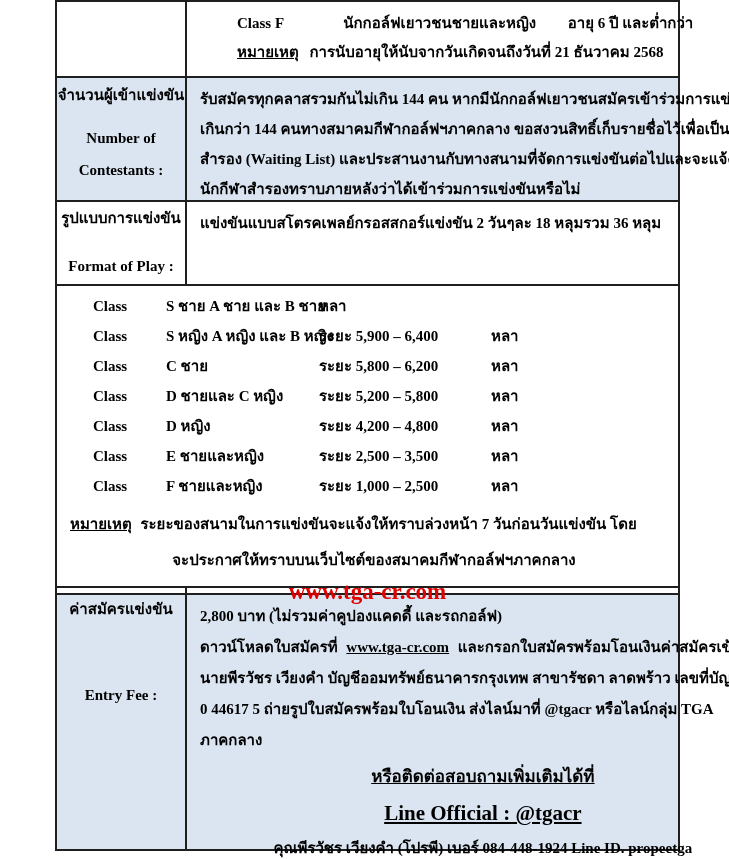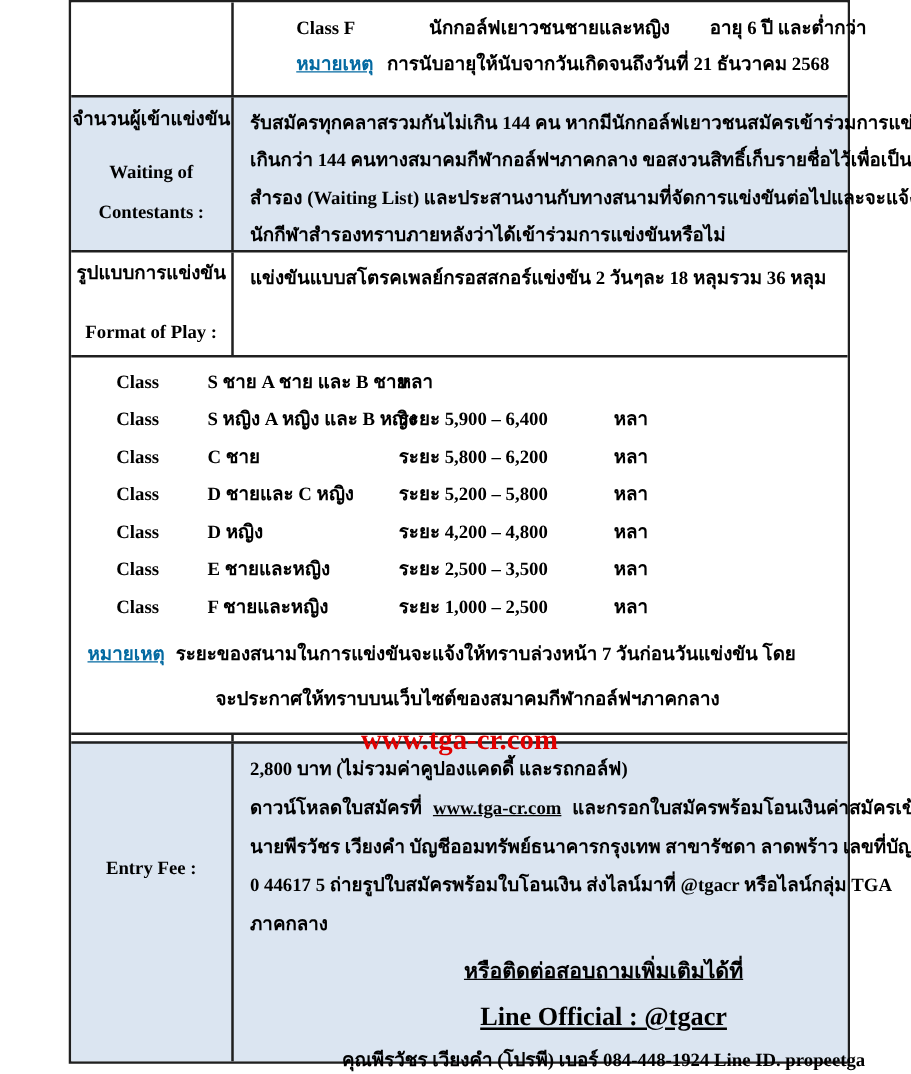--- a/index.html
+++ b/index.html
@@ -16,21 +16,21 @@
   .row{display:flex;background:#fff;}
   .row + .row{border-top:2px solid #1f1f1f;}
   .row.blue{background:#dbe5f1;}
   .cell-l{width:128px;flex:0 0 128px;border-right:2px solid #1f1f1f;position:relative;}
   .cell-r{flex:1;position:relative;}
   .lbl{position:absolute;left:0;width:100%;text-align:center;white-space:nowrap;}
   .spacer{height:5px;background:#fff;display:flex;}
   .spacer .sp-l{width:128px;flex:0 0 128px;border-right:2px solid #1f1f1f;}
   .ln{line-height:30px;padding-left:13px;padding-right:6px;white-space:nowrap;}
   .ln31{line-height:31px;padding-left:13px;padding-right:6px;white-space:nowrap;}
-  .red{color:#0369a1;}
+  .red{color:#000000;}
   .u{text-decoration:underline;}
   
   .r1-line1{padding-top:7px;height:28px;line-height:28px;white-space:nowrap;}
   .r1-class{margin-left:50px;}
   .r1-desc{margin-left:56px;}
   .r1-age{margin-left:28px;}
   .r1-line2{height:30px;line-height:30px;white-space:nowrap;}
   .r1-note-lbl{margin-left:50px;}
   .r1-note-txt{margin-left:7px;}
   
@@ -67,21 +67,21 @@
         <div class="r1-line2">
           <span class="r1-note-lbl red u">หมายเหตุ</span>
           <span class="r1-note-txt">การนับอายุให้นับจากวันเกิดจนถึงวันที่ 21 ธันวาคม 2568</span>
         </div>
       </div>
     </div>
 
     <div class="row blue" style="height:122px;">
       <div class="cell-l">
         <span class="lbl" style="top:5px;">จำนวนผู้เข้าแข่งขัน</span>
-        <span class="lbl" style="top:52px;">Waiting of</span>
+        <span class="lbl" style="top:52px;">Number of</span>
         <span class="lbl" style="top:84px;">Contestants :</span>
       </div>
       <div class="cell-r pad-top6">
         <div class="ln">รับสมัครทุกคลาสรวมกันไม่เกิน 144  คน หากมีนักกอล์ฟเยาวชนสมัครเข้าร่วมการแข่งขัน</div>
         <div class="ln">เกินกว่า 144 คนทางสมาคมกีฬากอล์ฟฯภาคกลาง ขอสงวนสิทธิ์เก็บรายชื่อไว้เพื่อเป็นนักกีฬา</div>
         <div class="ln">สำรอง (Waiting List) และประสานงานกับทางสนามที่จัดการแข่งขันต่อไปและจะแจ้งให้</div>
         <div class="ln">นักกีฬาสำรองทราบภายหลังว่าได้เข้าร่วมการแข่งขันหรือไม่</div>
       </div>
     </div>
 
@@ -149,20 +149,21 @@
       </div>
     </div>
 
     <div class="row spacer" style="height:5px;">
       <div class="sp-l"></div>
       <div></div>
     </div>
 
     <div class="row blue" style="height:254px;">
       <div class="cell-l">
+        <span class="lbl" style="top:2px;">ค่าสมัครแข่งขัน</span>
         <span class="lbl" style="top:92px;">Entry Fee :</span>
       </div>
       <div class="cell-r pad-top6">
         <div class="ln31">2,800 บาท (ไม่รวมค่าคูปองแคดดี้ และรถกอล์ฟ)</div>
         <div class="ln31">
           <span>ดาวน์โหลดใบสมัครที่</span>
           <span class="u gap-l">www.tga-cr.com</span>
           <span class="gap-l">และกรอกใบสมัครพร้อมโอนเงินค่าสมัครเข้าบัญชี</span>
         </div>
         <div class="ln31">นายพีรวัชร เวียงคำ บัญชีออมทรัพย์ธนาคารกรุงเทพ สาขารัชดา ลาดพร้าว เลขที่บัญชี 177</div>

